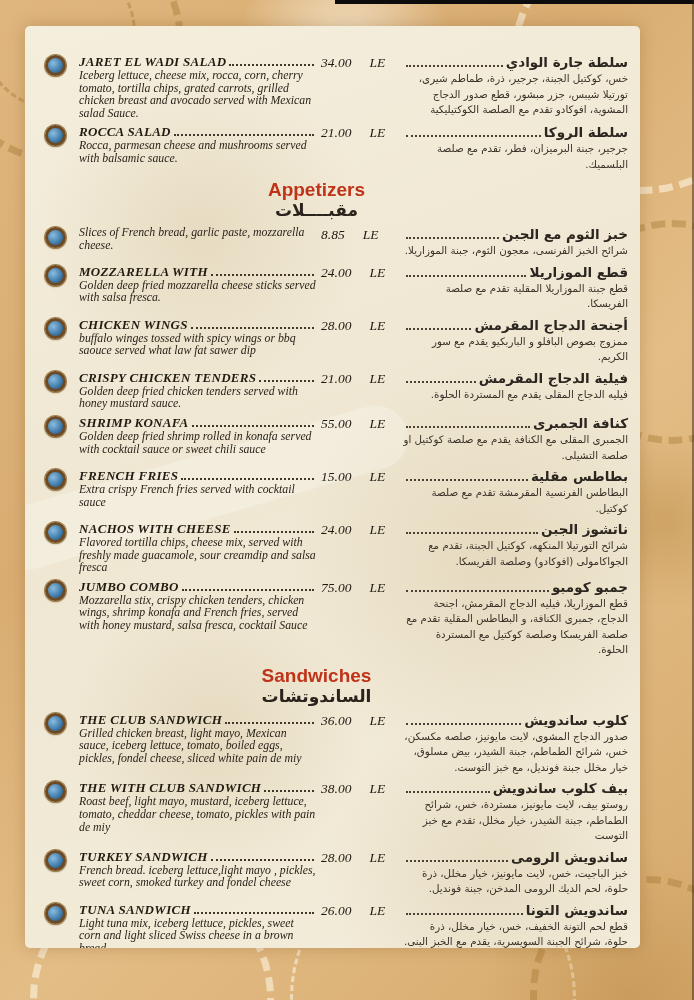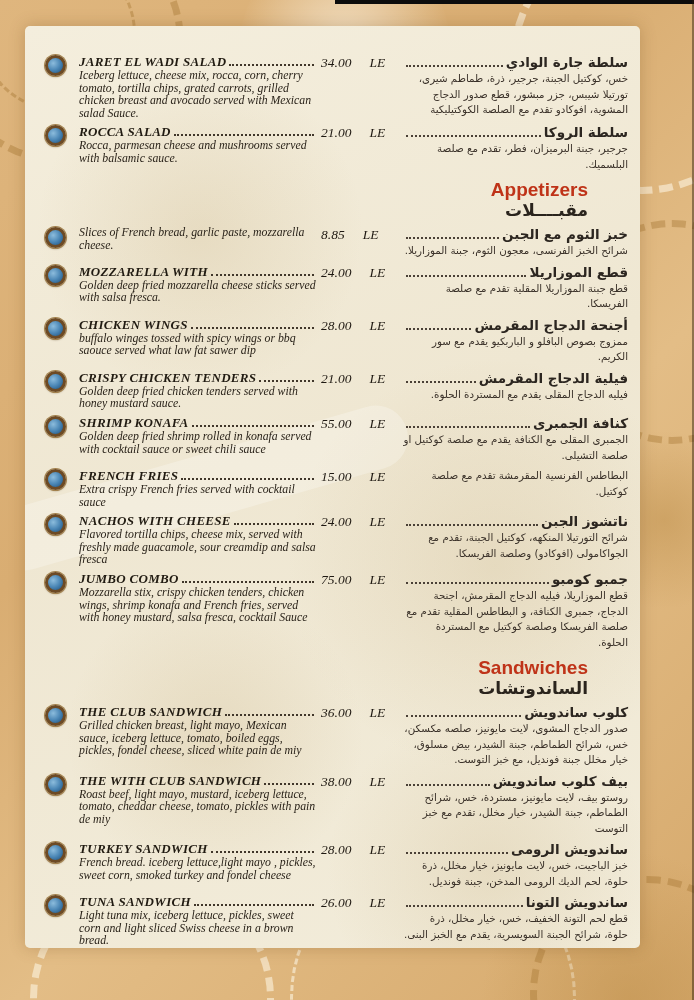--- a/index.html
+++ b/index.html
@@ -40,21 +40,21 @@
   .en-desc{font-style:italic;font-size:11.8px;line-height:12.6px;color:#2a231a;}
   .price{font-style:italic;font-size:13.5px;color:#1f1912;white-space:nowrap;padding-top:1px;}
   .price .pc{margin-left:18px;}
   .ar-col{}
   .ar-title{font-family:"DejaVu Sans",sans-serif;font-weight:bold;font-size:13.5px;
             line-height:17px;color:#2c2620;white-space:nowrap;}
   .ar-desc{font-family:"DejaVu Sans",sans-serif;font-size:10.3px;line-height:15.5px;color:#3a3129;}
   .ar-col .lead{border-bottom:2px dotted #4a4036;margin:0 3px 4px 3px;}
 
   
-  .sec{text-align:right;margin:7px 40px 6px 0;}
+  .sec{text-align:center;margin:7px 40px 6px 0;}
   .sec-en{font-family:"Liberation Sans","DejaVu Sans",sans-serif;font-weight:bold;
           font-size:19px;line-height:21px;color:#bf3318;}
   .sec-ar{font-family:"DejaVu Sans",sans-serif;font-weight:bold;font-size:17px;
           line-height:20px;color:#2a241d;}
 </style>
 </head>
 <body>
 
 <div class="page">
 
@@ -249,20 +249,24 @@
       <div class="title-row">
         <span class="en-title">FRENCH FRIES</span>
         <span class="lead"></span>
       </div>
       <div class="en-desc">Extra crispy French fries served with cocktail sauce</div>
     </div>
     <div class="price">
       <span class="pv">15.00</span><span class="pc">LE</span>
     </div>
     <div class="ar-col" dir="rtl">
+      <div class="title-row">
+        <span class="ar-title">بطاطس مقلية</span>
+        <span class="lead"></span>
+      </div>
       <div class="ar-desc">البطاطس الفرنسية المقرمشة تقدم مع صلصة كوكتيل.</div>
     </div>
   </div>
 
   <div class="item">
     <div class="bullet-cell">
       <span class="bullet"></span>
     </div>
     <div class="en-col">
       <div class="title-row">

